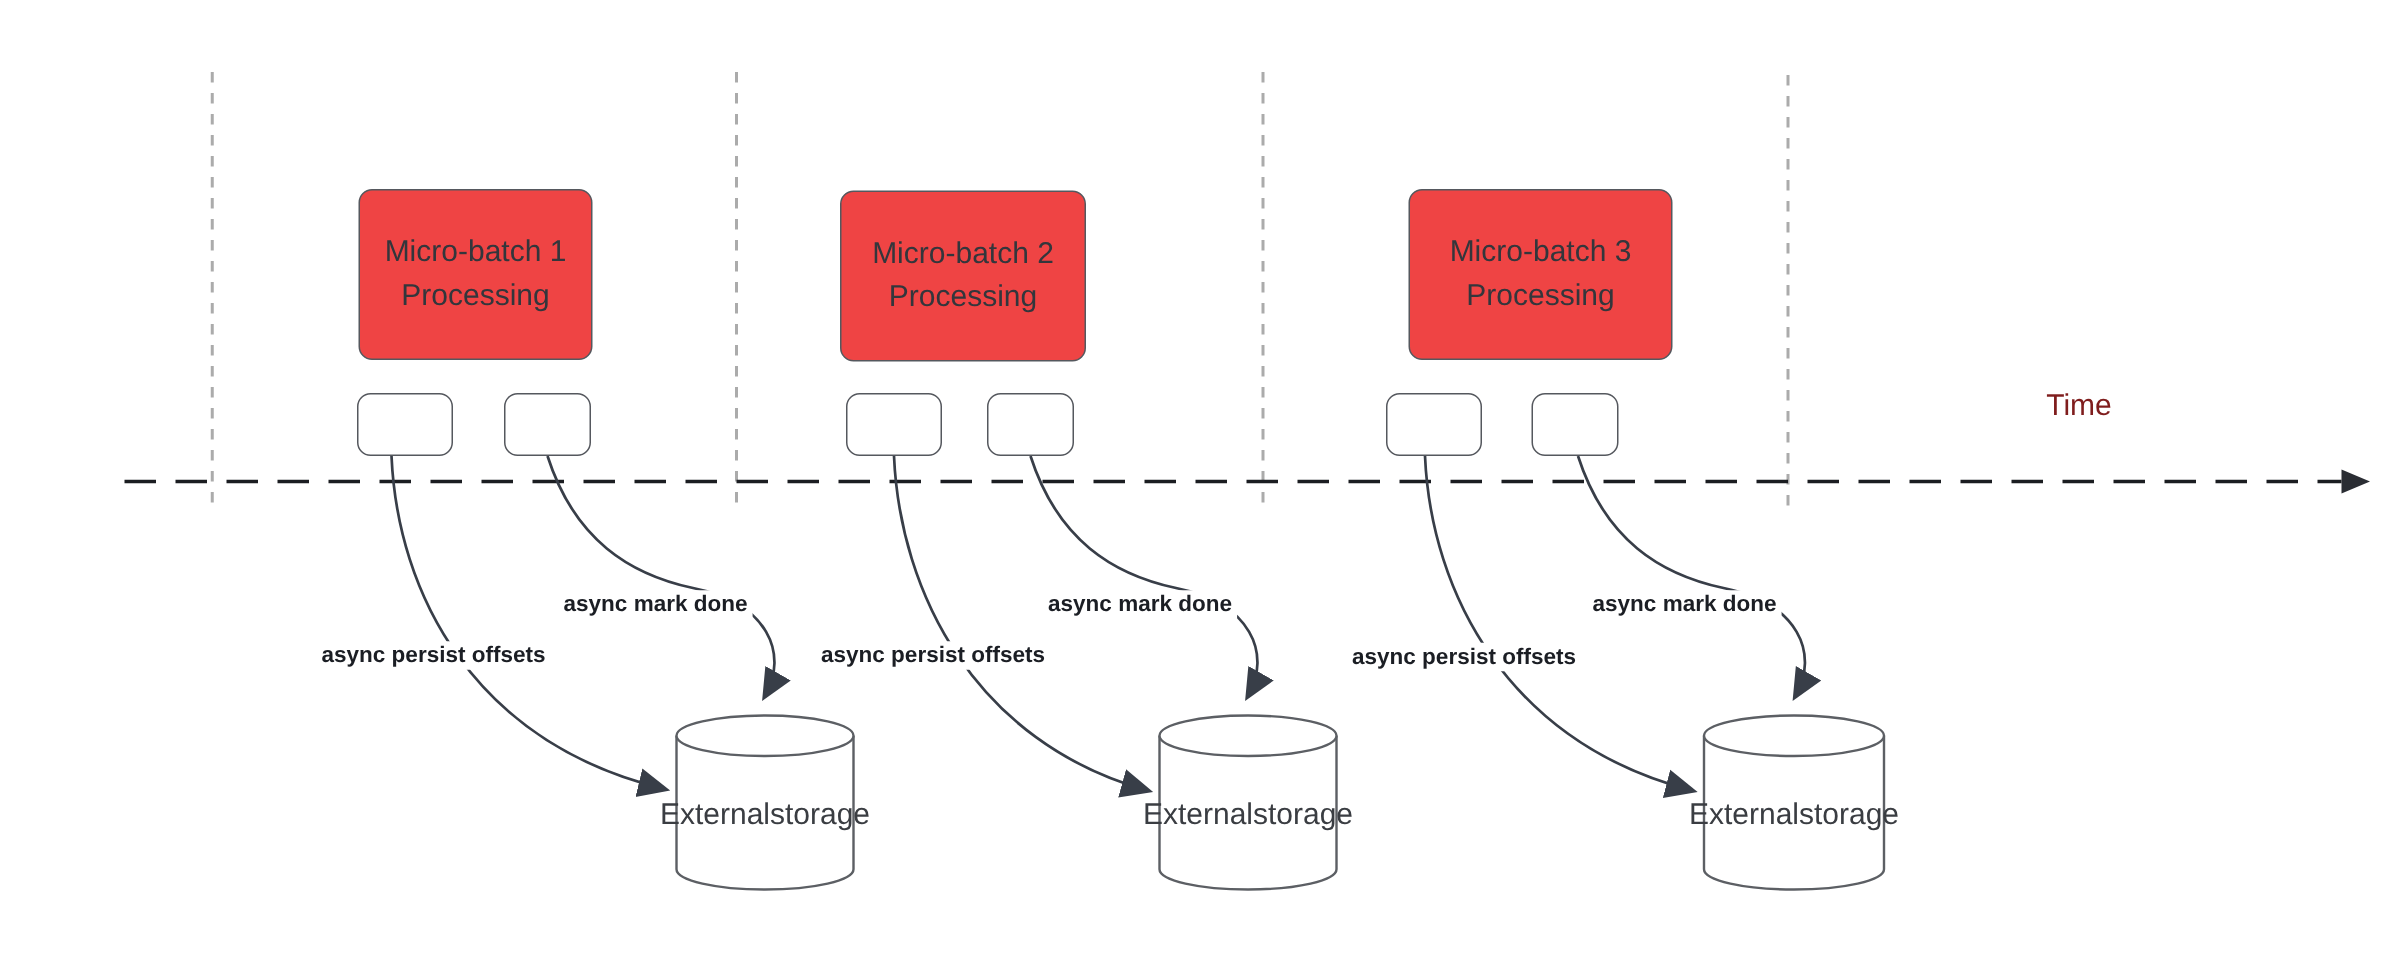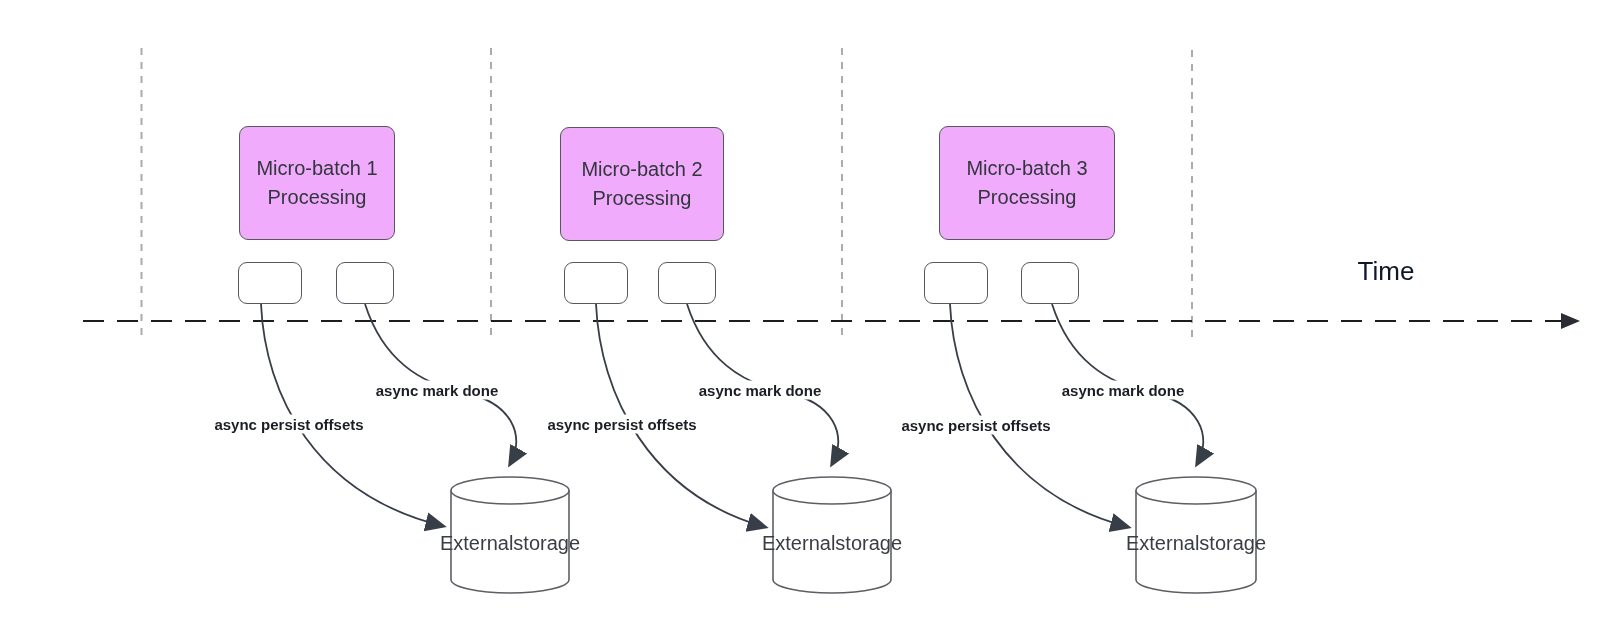--- a/index.html
+++ b/index.html
@@ -10,21 +10,21 @@
     background: #ffffff;
     font-family: "Liberation Sans", sans-serif;
     overflow: hidden;
   }
   .canvas svg { position: absolute; left: 0; top: 0; }
   .main-box {
     position: absolute;
     box-sizing: border-box;
     border: 1.6px solid #55585e;
     border-radius: 9px;
-    background: #f0abfc;
+    background: #ef4444;
     display: flex;
     flex-direction: column;
     align-items: center;
     justify-content: center;
     font-size: 20px;
     line-height: 29px;
     color: #33363c;
     text-align: center;
   }
   .chip {
@@ -36,39 +36,40 @@
   }
   .arrow-label {
     position: absolute;
     transform: translate(-50%, -50%);
     font-size: 15px;
     font-weight: bold;
     color: #1b1e24;
     background: #ffffff;
     padding: 1px 3px;
     white-space: nowrap;
+    margin-top: 13px;
   }
   .cyl-text {
     position: absolute;
     display: flex;
     flex-direction: row;
     align-items: center;
     justify-content: center;
     box-sizing: border-box;
     padding-top: 16px;
     font-size: 20px;
     line-height: 29px;
     color: #3a3d42;
     text-align: center;
   }
   .time-label {
     position: absolute;
     transform: translate(-50%, -50%);
-    font-size: 26px;
-    color: #0f172a;
+    font-size: 20px;
+    color: #7f1d1d;
     white-space: nowrap;
   }
 </style>
 </head>
 <body>
 
 <div class="canvas">
 
   <svg width="1600" height="642" viewBox="0 0 1600 642">
     <defs>

